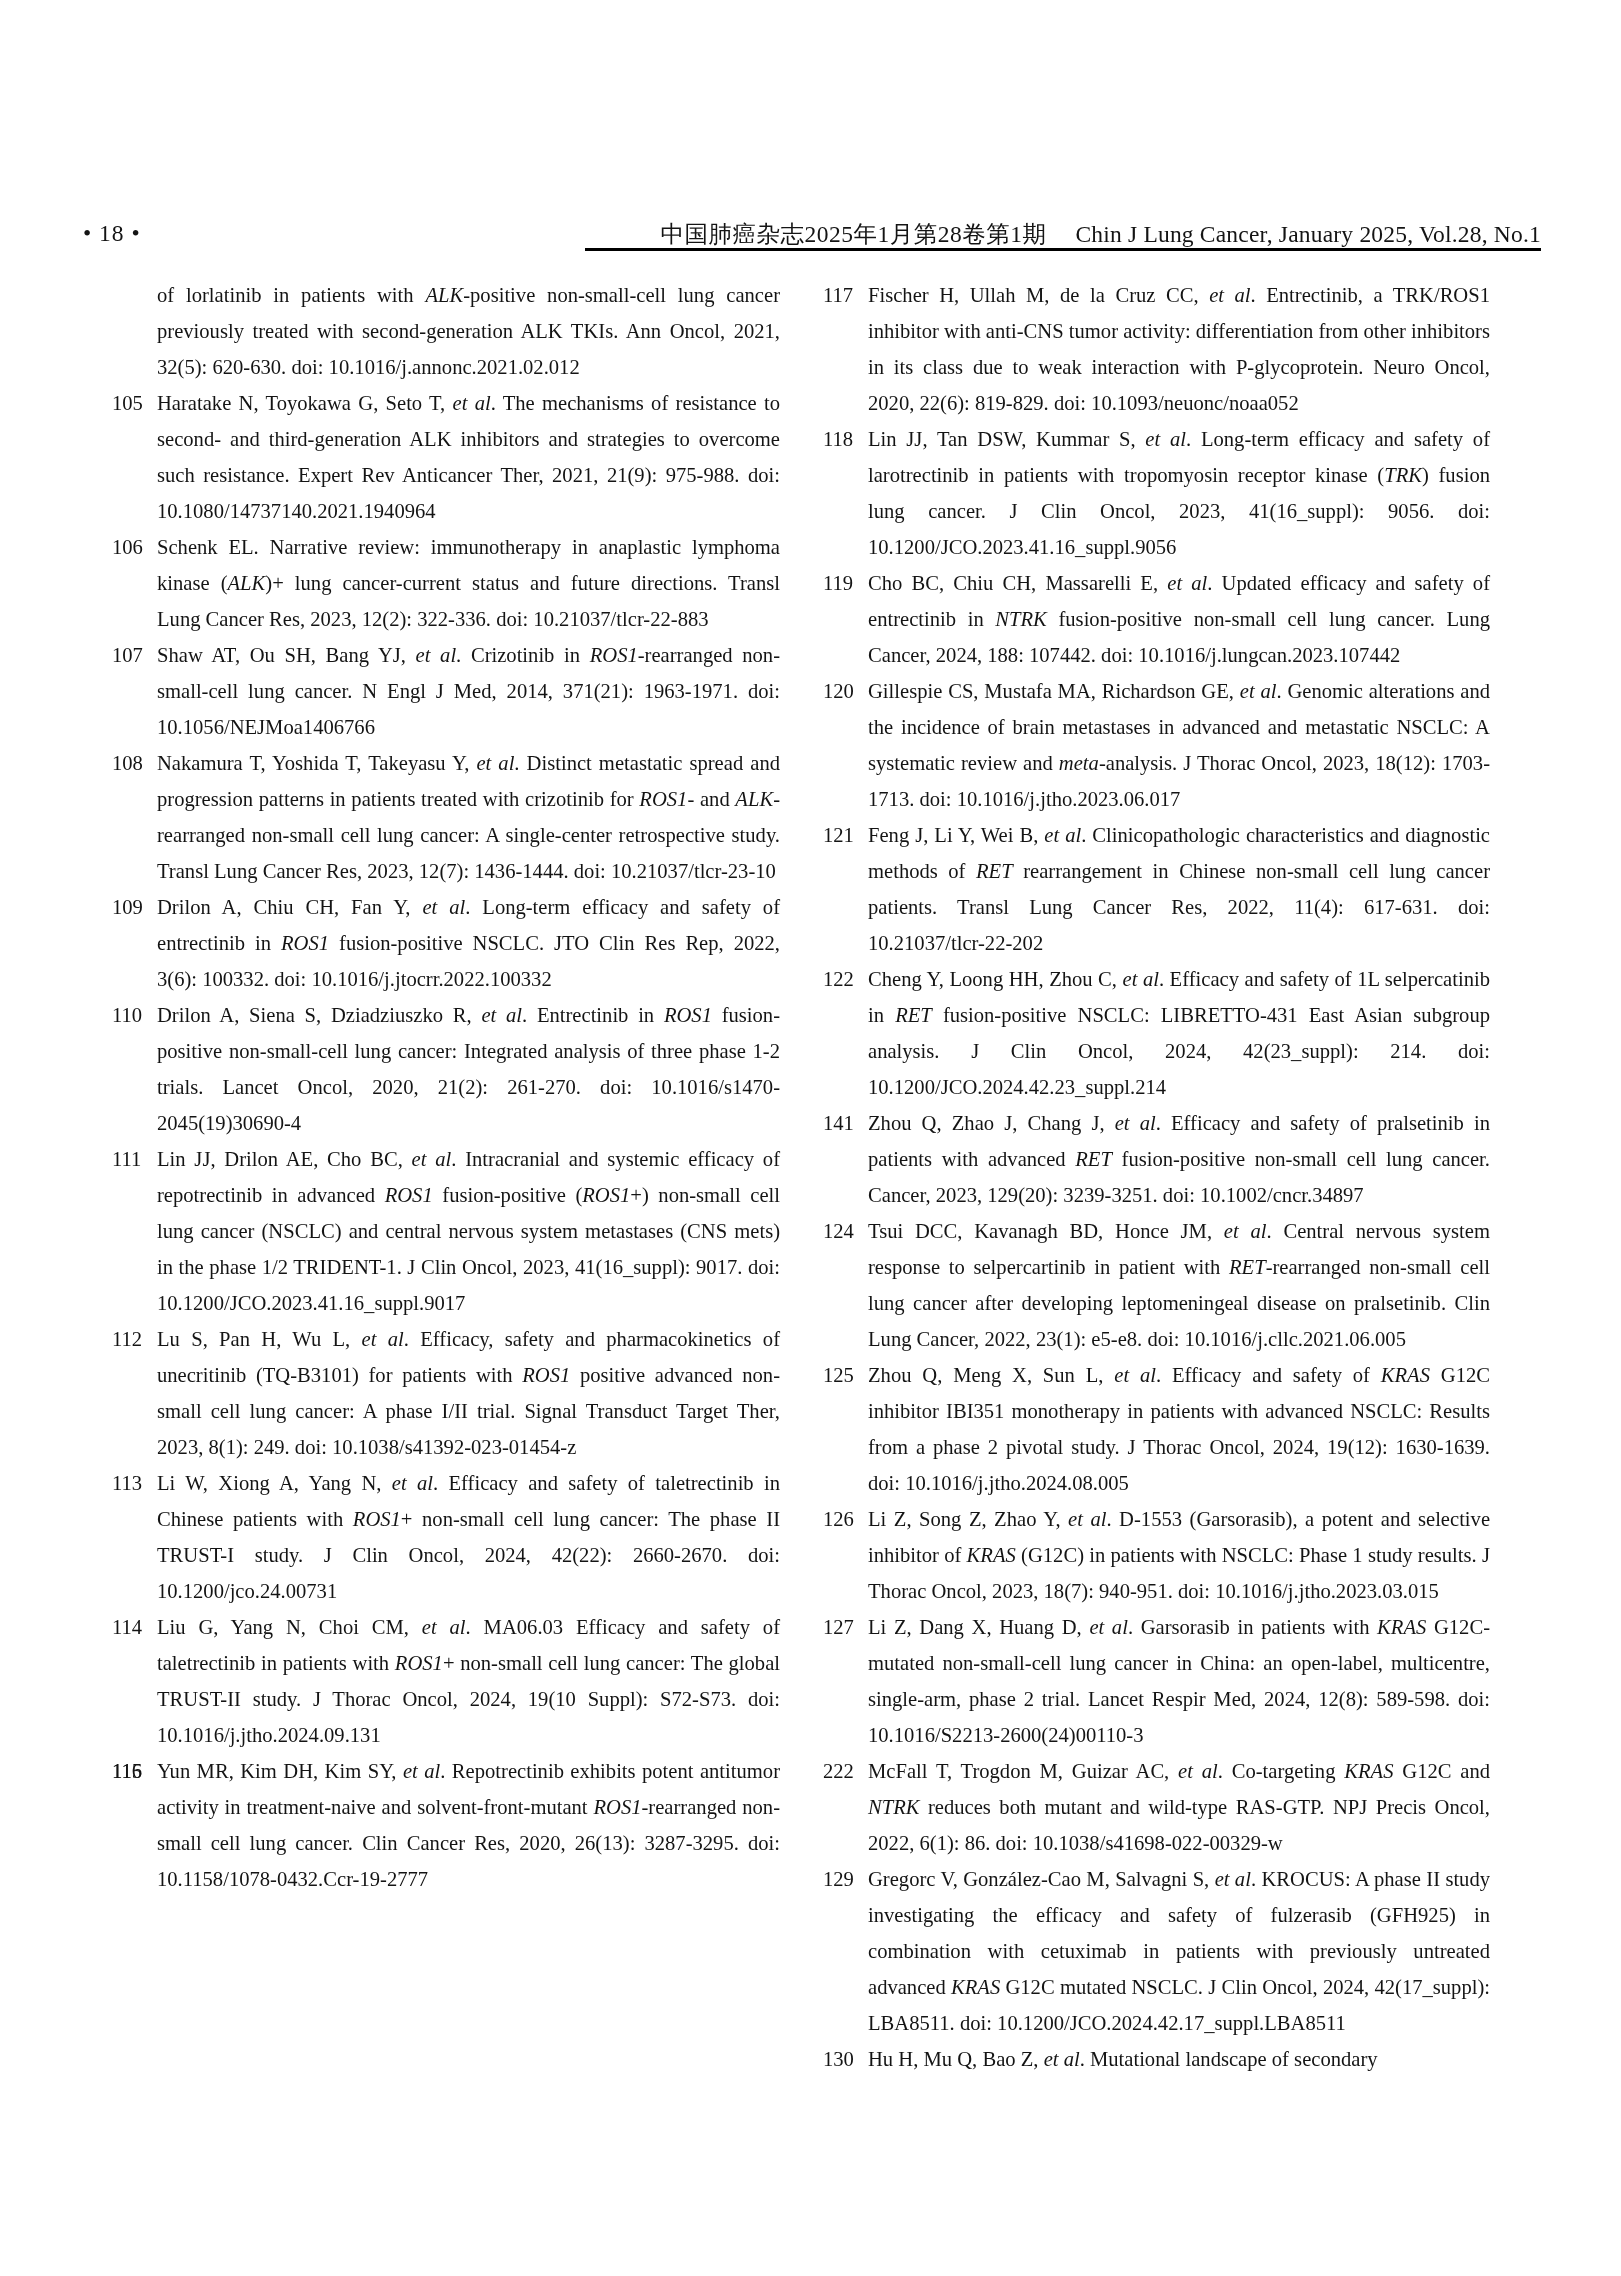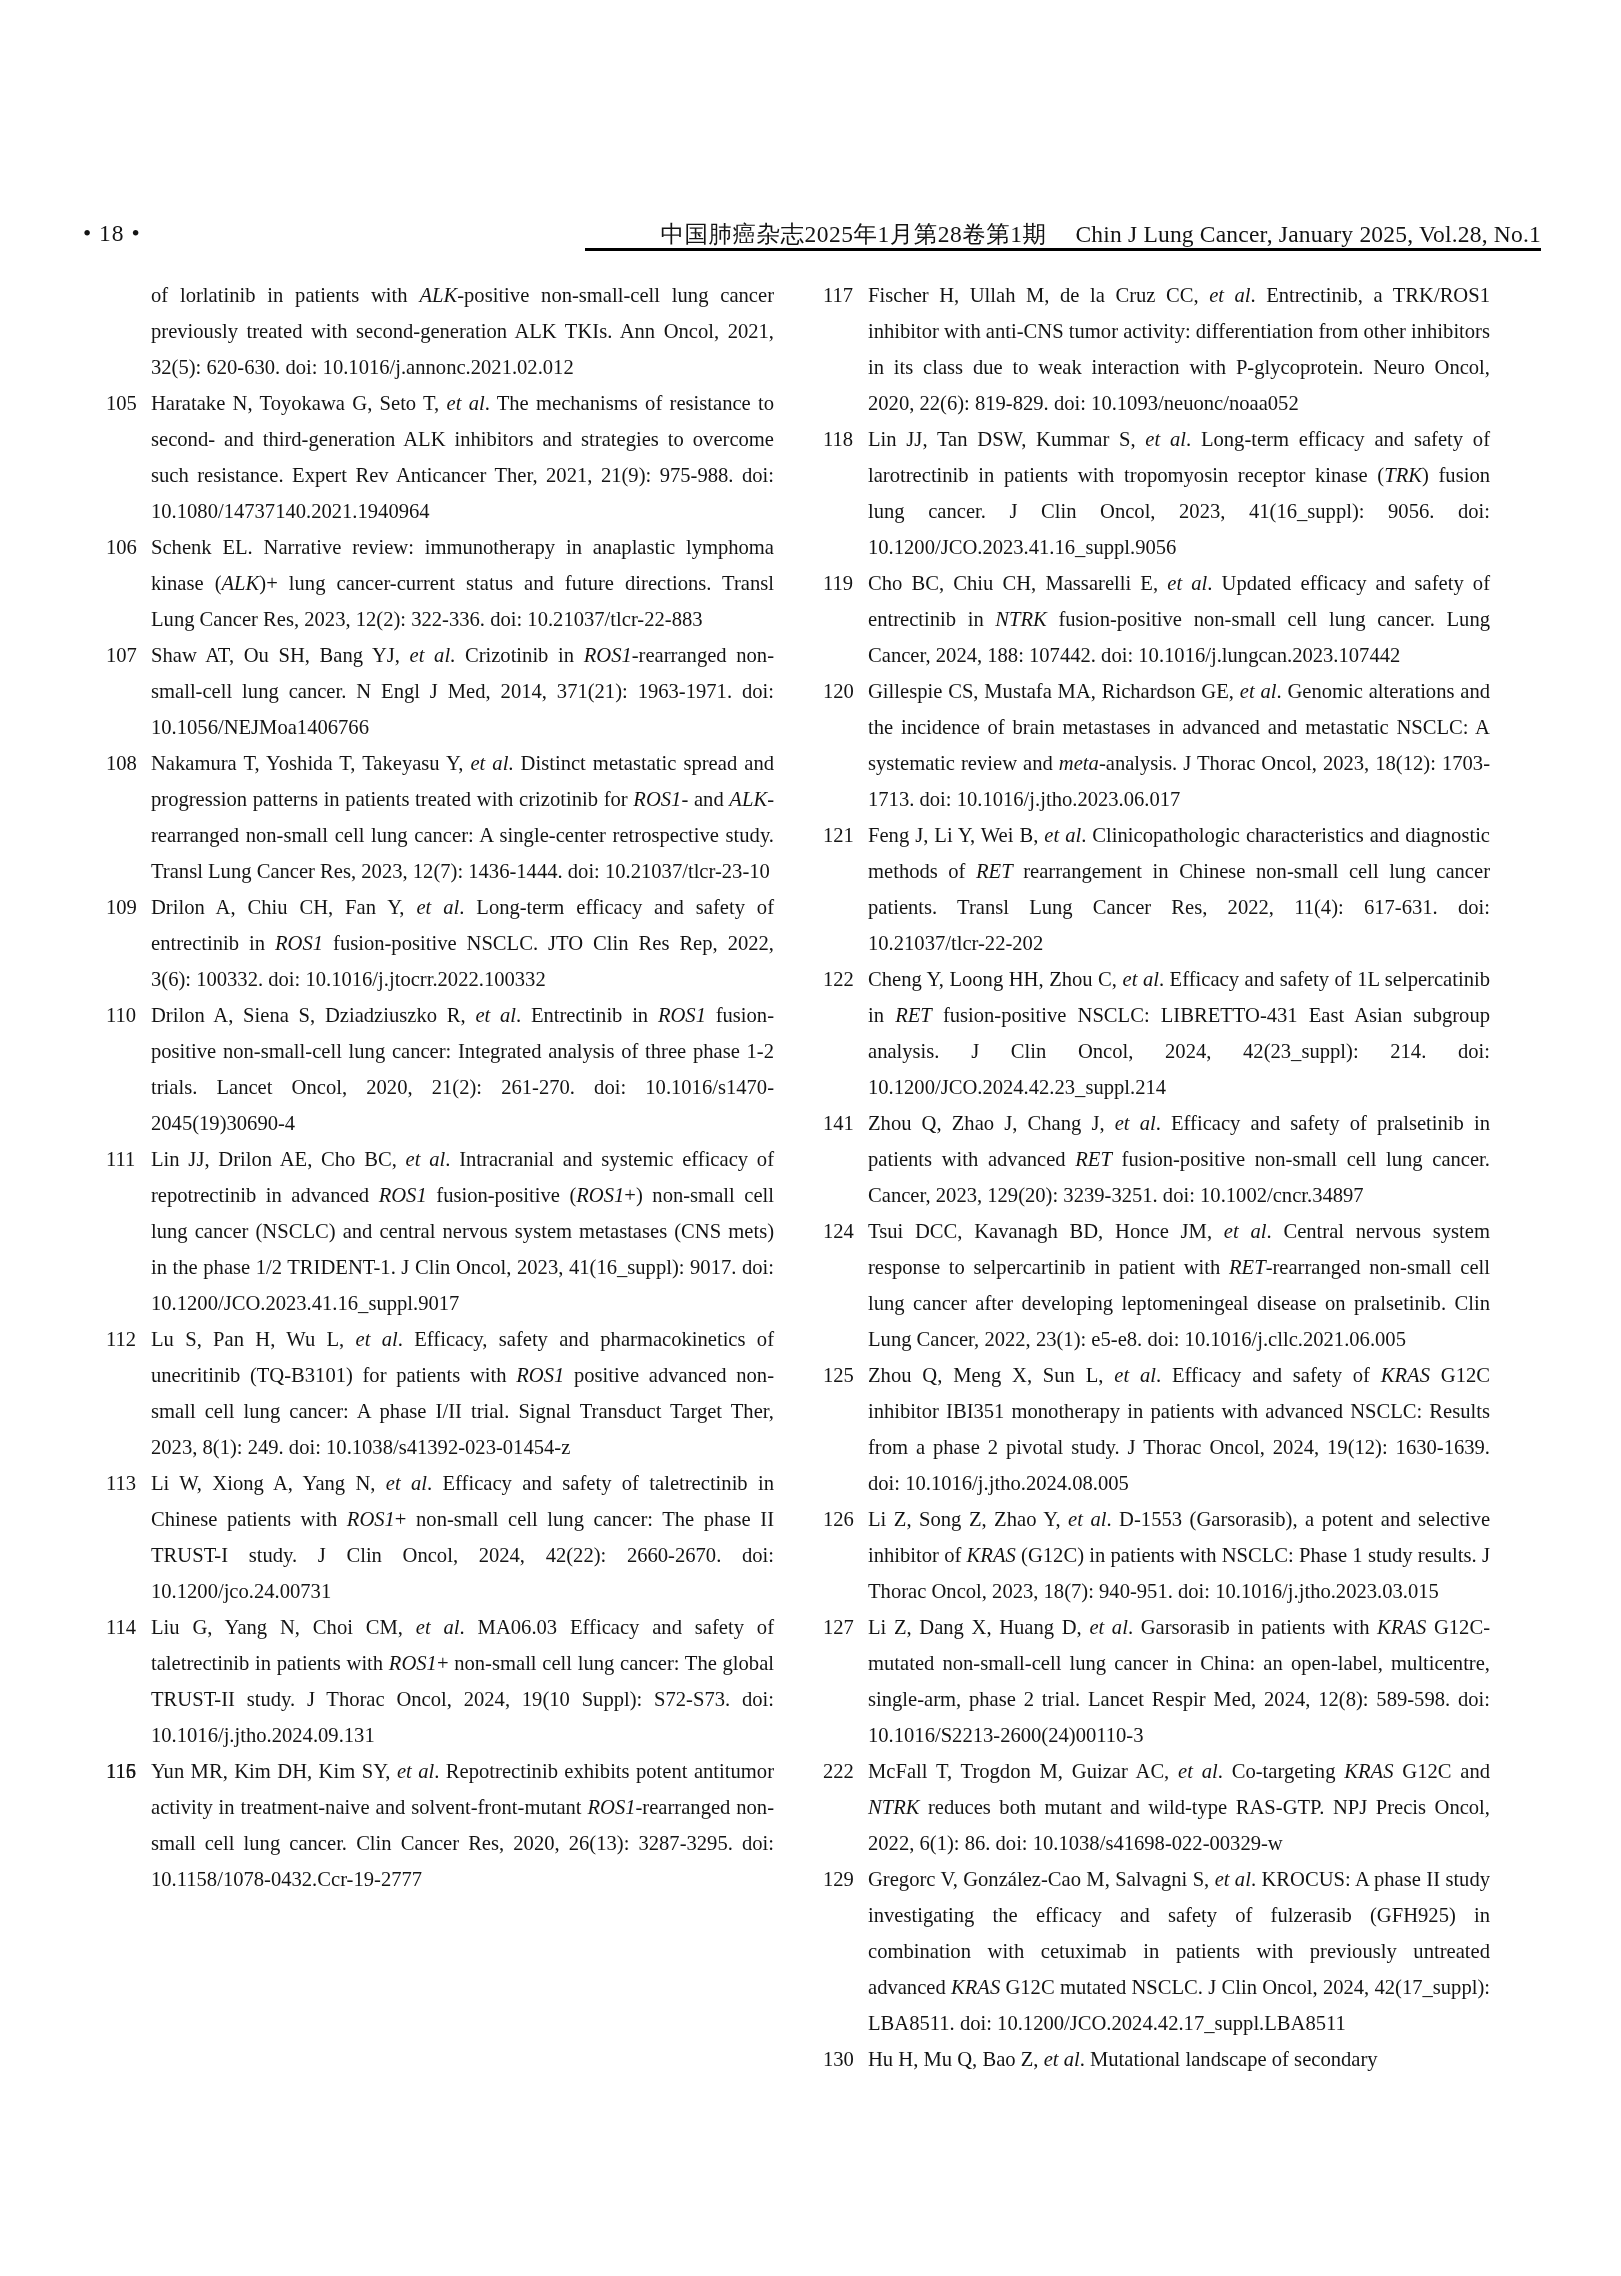--- a/index.html
+++ b/index.html
@@ -26,21 +26,21 @@
   .journal-en { letter-spacing: 0.2px; }
   .header-rule {
     position: absolute; top: 248px; left: 585px; width: 956px; height: 2.9px;
     background: #000;
   }
   
   .col {
     position: absolute; top: 277px;
     font-size: 20.6px; line-height: 36px;
   }
-  .col-left  { left: 106px; width: 668px; }
+  .col-left  { left: 112px; width: 668px; }
   .col-right { left: 815px; width: 667px; margin-left: 8px; }
   .ref {
     position: relative;
     padding-left: 45px;
     text-align: justify;
     text-align-last: left;
   }
   .ref-num { position: absolute; left: 0; top: 0; }
   .ref-text i { font-style: italic; }
 </style>

